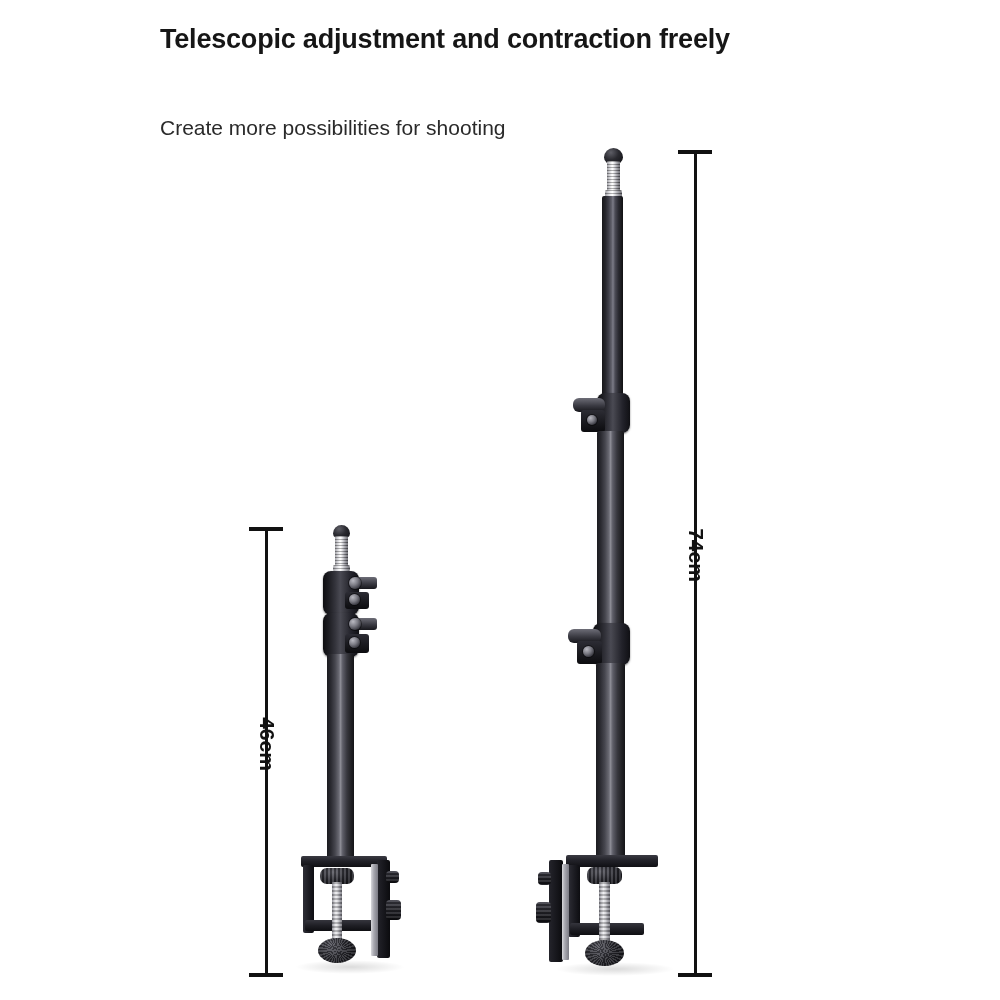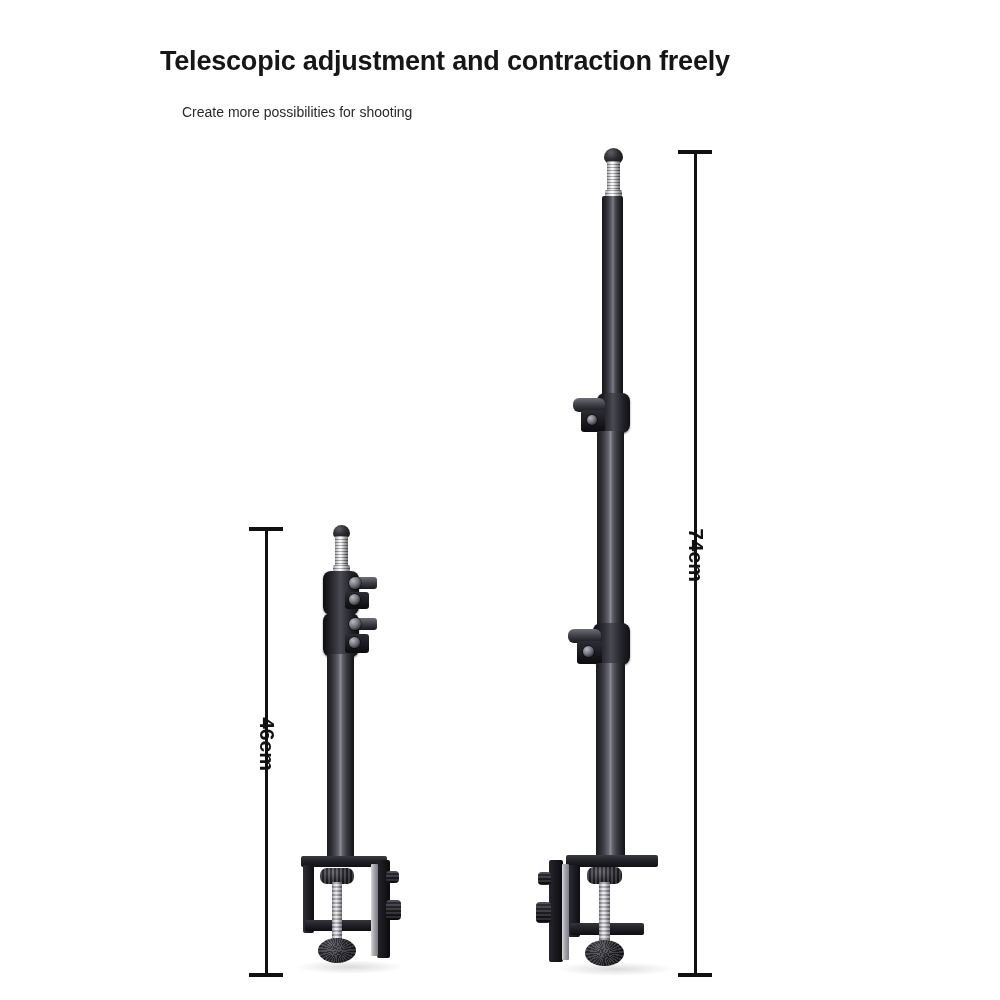--- a/index.html
+++ b/index.html
@@ -9,29 +9,29 @@
     font-family:"Liberation Sans", sans-serif;
     overflow:hidden;
     position:relative;
   }
   .stage{position:absolute;inset:0;}
 
   
   .title{
     position:absolute;left:160px;top:24px;
     font-size:27px;font-weight:bold;color:#161616;
-    letter-spacing:-0.2px;white-space:nowrap;margin-top:22px;
+    letter-spacing:-0.2px;white-space:nowrap;
   }
   .sub1{
     position:absolute;left:160px;top:72px;
     font-size:21px;color:#2a2a2a;white-space:nowrap;
   }
   .sub2{
-    position:absolute;left:160px;top:104px;
-    font-size:14px;color:#2a2a2a;white-space:nowrap;margin-left:22px;
+    position:absolute;left:160px;top:116px;
+    font-size:21px;color:#2a2a2a;white-space:nowrap;
   }
 
   
   .dim{position:absolute;}
   .dim .vline{
     position:absolute;left:50%;top:0;bottom:0;width:3px;
     margin-left:-1.5px;background:#111;
   }
   .dim .tick{
     position:absolute;left:50%;width:34px;height:4px;

